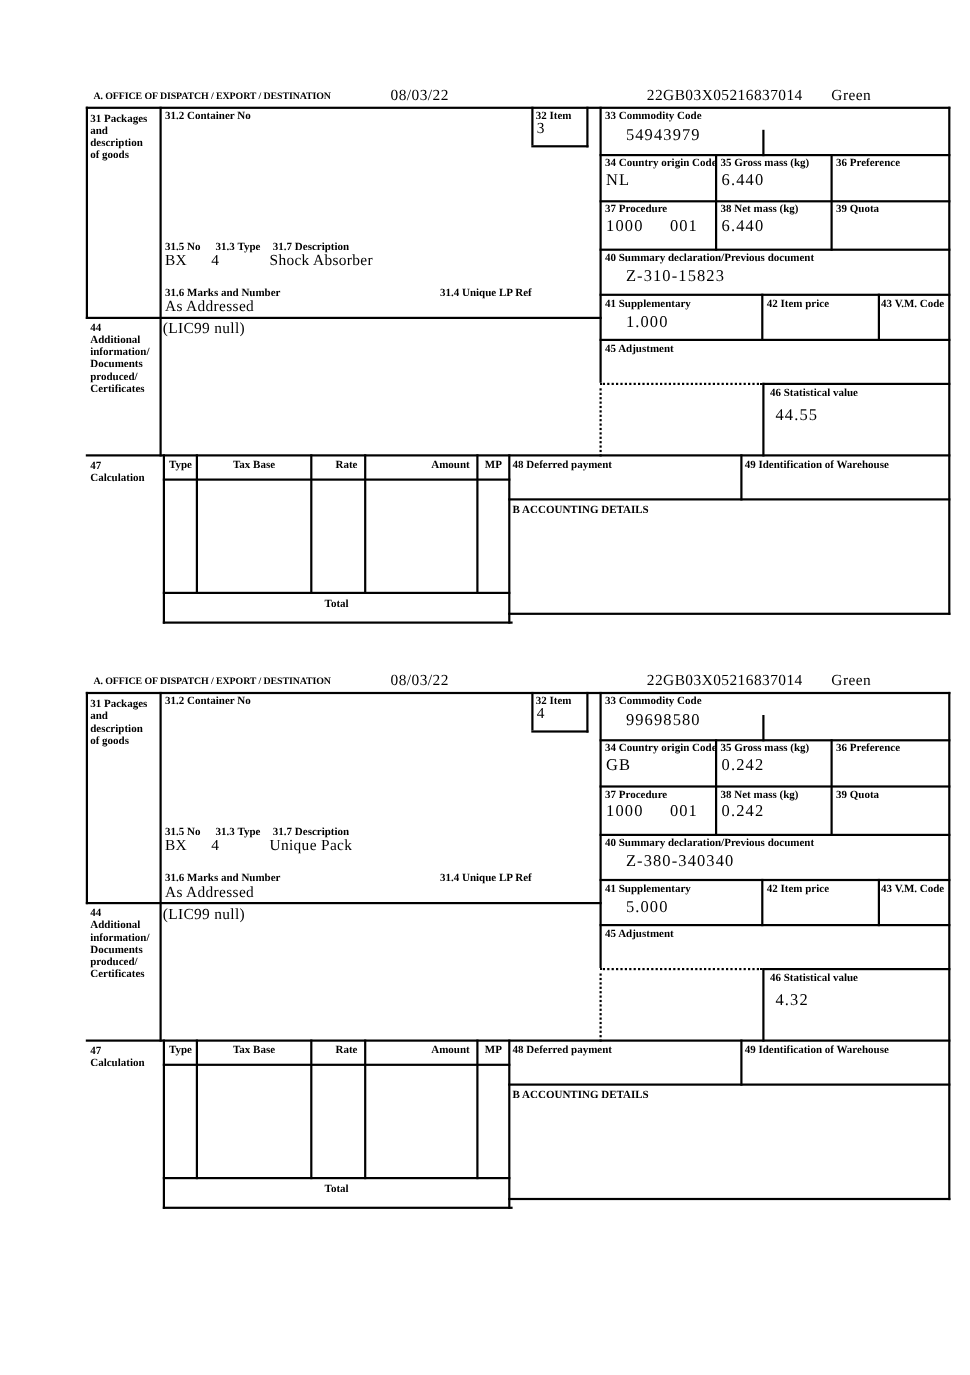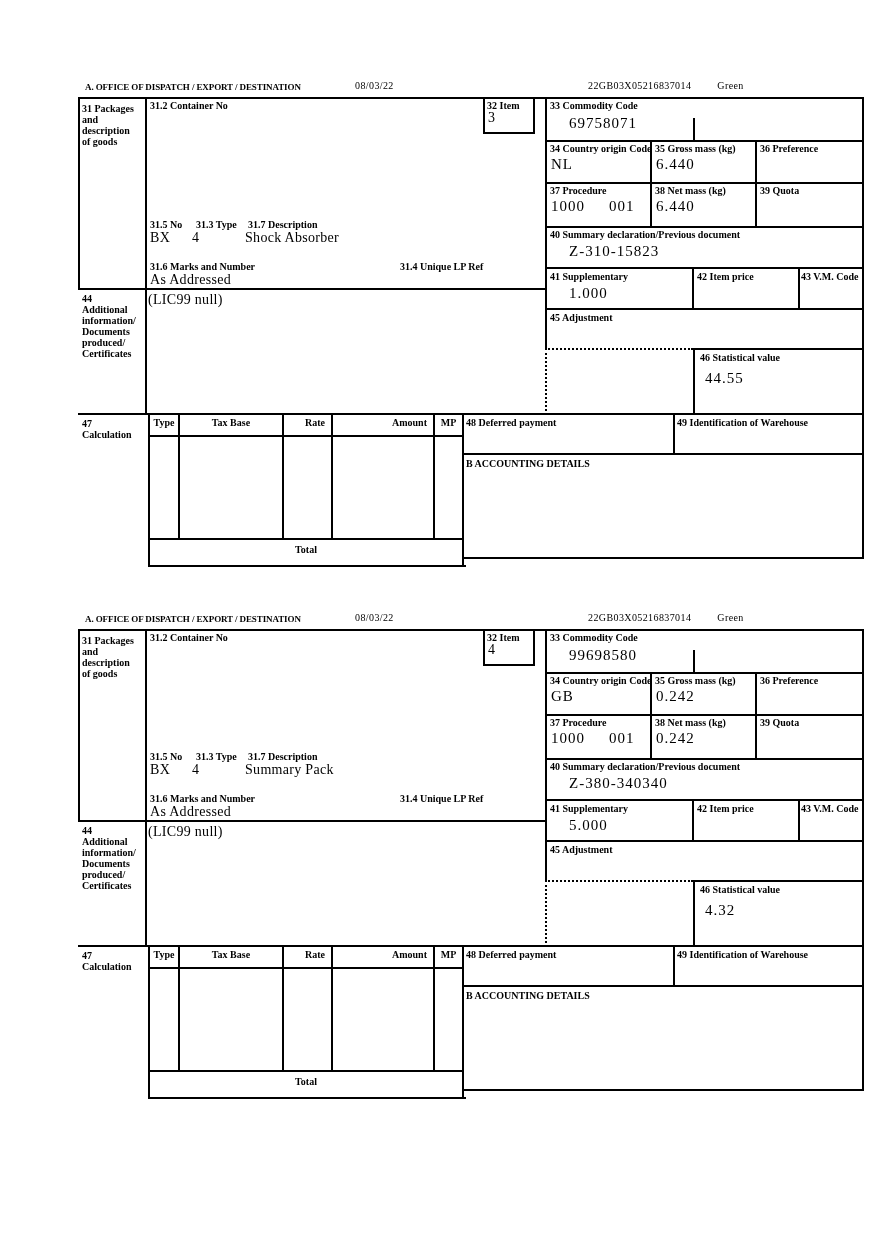--- a/index.html
+++ b/index.html
@@ -7,21 +7,21 @@
         font-family:"Liberation Serif",serif;color:#000;}
   .form{position:absolute;left:78px;width:786px;height:492px;}
   .f1{top:80px;} .f2{top:612px;}
   .ln{position:absolute;background:#000;}
   .lnd-h{position:absolute;border-top:2px dotted #000;}
   .lnd-v{position:absolute;border-left:2px dotted #000;}
   .lbl{position:absolute;font-weight:bold;font-size:10px;line-height:11px;white-space:nowrap;}
   .hlbl{position:absolute;font-weight:bold;font-size:9px;letter-spacing:-0.1px;white-space:nowrap;}
   .val{position:absolute;font-size:15px;line-height:15px;letter-spacing:1px;white-space:nowrap;}
   .vmd{position:absolute;font-size:14px;line-height:15px;letter-spacing:0.3px;white-space:nowrap;}
-  .hval{position:absolute;font-size:10px;letter-spacing:0.4px;white-space:nowrap;}
+  .hval{position:absolute;font-size:14px;letter-spacing:0.4px;white-space:nowrap;}
   .ctr{text-align:center;} .rgt{text-align:right;padding-right:4px;box-sizing:border-box;}
 </style>
 </head>
 <body>
 
 <div class="page">
 
   <section class="form f1">
     <div class="hlbl" style="left:7px;top:2px">A.  OFFICE OF DISPATCH / EXPORT / DESTINATION</div>
     <div class="hval" style="left:277px;top:0">08/03/22</div>
@@ -65,21 +65,21 @@
     <i class="ln" style="left:595px;top:333px;width:2px;height:42px"></i>
 
     <div class="lbl" style="left:4px;top:23px">31 Packages</div>
     <div class="lbl" style="left:4px;top:34px">and</div>
     <div class="lbl" style="left:4px;top:45px">description</div>
     <div class="lbl" style="left:4px;top:56px">of goods</div>
     <div class="lbl" style="left:72px;top:20px">31.2 Container No</div>
     <div class="lbl" style="left:409px;top:20px">32 Item</div>
     <div class="vmd" style="left:410px;top:30px">3</div>
     <div class="lbl" style="left:472px;top:20px">33 Commodity Code</div>
-    <div class="val" style="left:491px;top:36px">69758071</div>
+    <div class="val" style="left:491px;top:36px">54943979</div>
     <div class="lbl" style="left:472px;top:63px">34 Country origin Code</div>
     <div class="val" style="left:473px;top:77px">NL</div>
     <div class="lbl" style="left:577px;top:63px">35 Gross mass (kg)</div>
     <div class="val" style="left:578px;top:77px">6.440</div>
     <div class="lbl" style="left:682px;top:63px">36 Preference</div>
     <div class="lbl" style="left:472px;top:105px">37 Procedure</div>
     <div class="val" style="left:473px;top:119px">1000</div>
     <div class="val" style="left:531px;top:119px">001</div>
     <div class="lbl" style="left:577px;top:105px">38 Net mass (kg)</div>
     <div class="val" style="left:578px;top:119px">6.440</div>
@@ -193,21 +193,21 @@
     <div class="lbl" style="left:619px;top:191px">42 Item price</div>
     <div class="lbl" style="left:723px;top:191px">43 V.M. Code</div>
     <div class="lbl" style="left:472px;top:232px">45 Adjustment</div>
     <div class="lbl" style="left:622px;top:272px">46 Statistical value</div>
     <div class="val" style="left:627px;top:291px">4.32</div>
     <div class="lbl" style="left:72px;top:139px">31.5 No</div>
     <div class="lbl" style="left:118px;top:139px">31.3 Type</div>
     <div class="lbl" style="left:170px;top:139px">31.7 Description</div>
     <div class="vmd" style="left:72px;top:150px">BX</div>
     <div class="vmd" style="left:114px;top:150px">4</div>
-    <div class="vmd" style="left:167px;top:150px">Summary Pack</div>
+    <div class="vmd" style="left:167px;top:150px">Unique Pack</div>
     <div class="lbl" style="left:72px;top:181px">31.6 Marks and Number</div>
     <div class="lbl" style="left:322px;top:181px">31.4 Unique LP Ref</div>
     <div class="vmd" style="left:72px;top:192px">As Addressed</div>
     <div class="lbl" style="left:4px;top:213px">44</div>
     <div class="lbl" style="left:4px;top:224px">Additional</div>
     <div class="lbl" style="left:4px;top:235px">information/</div>
     <div class="lbl" style="left:4px;top:246px">Documents</div>
     <div class="lbl" style="left:4px;top:257px">produced/</div>
     <div class="lbl" style="left:4px;top:268px">Certificates</div>
     <div class="vmd" style="left:70px;top:212px">(LIC99 null)</div>

